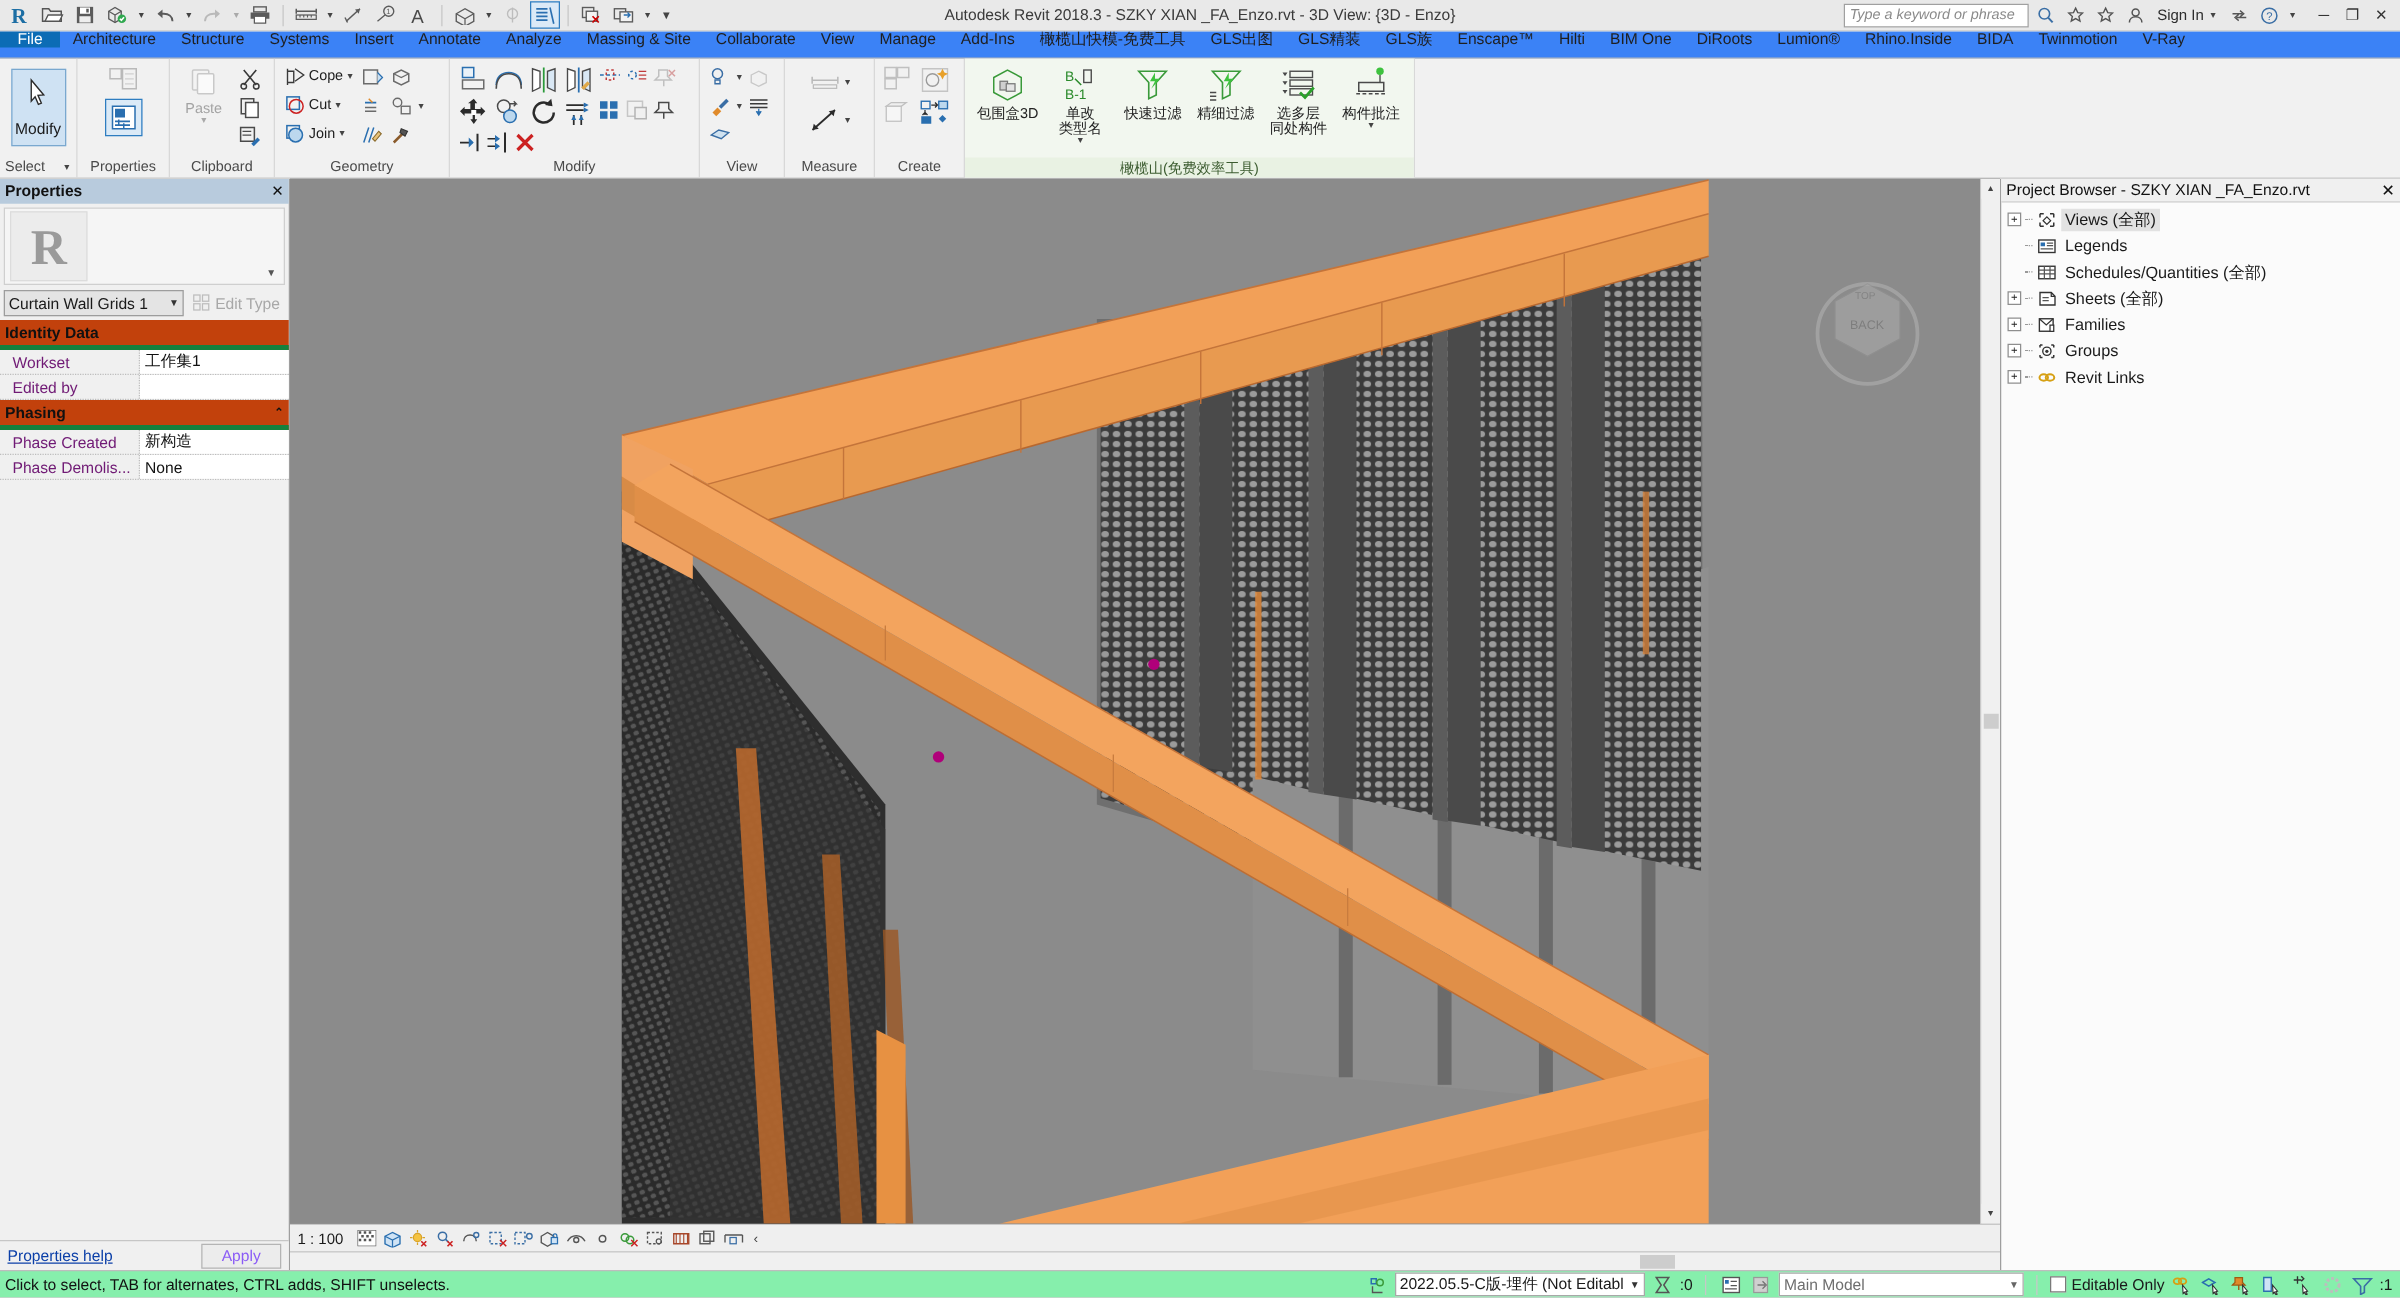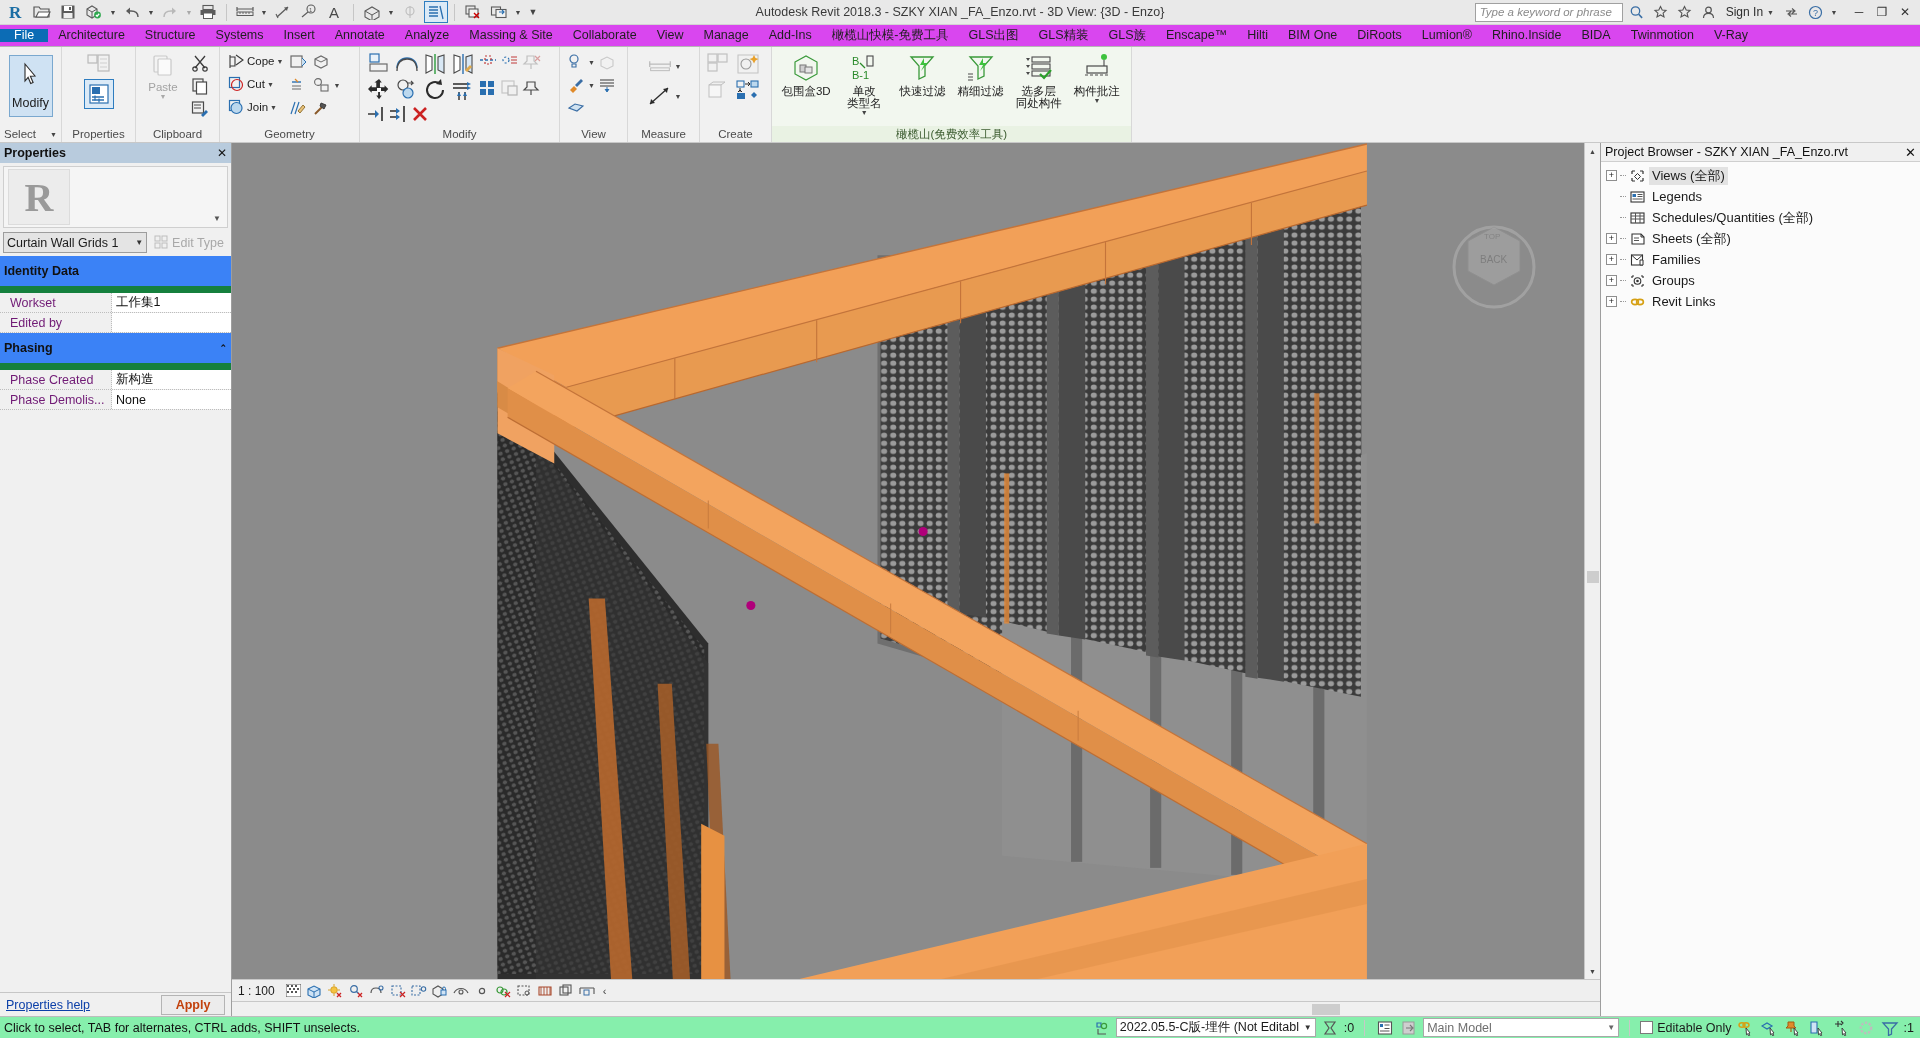--- a/index.html
+++ b/index.html
@@ -37,21 +37,21 @@
     font-size: 11.5px; font-style: italic; color: #8a8a8a; padding: 0 4px;
     display: flex; align-items: center;
   }
   .tb-ico { width: 21px; height: 21px; display:flex;align-items:center;justify-content:center; }
   .signin { font-size: 12px; color: #2d2d2d; padding: 0 4px; display:flex;align-items:center;gap:4px;}
   .win-btns { display: flex; align-items: center; gap: 1px; margin-left: 6px;}
   .win-btn { width: 22px; height: 20px; display:flex;align-items:center;justify-content:center; font-size: 12px; color:#333;}
 
   
   .tabbar {
-    height: 22px; background: #d946ef; display: flex; align-items: center;
+    height: 22px; background: #3b82f6; display: flex; align-items: flex-start;
     border-bottom: 1px solid #b6b6b6; flex: none; font-size: 12.5px;
   }
   .tab {
     padding: 0 10px; display: flex; align-items: center; color: #1f1f1f;
     white-space: nowrap; line-height: 1;
   }
   .tab.file { background: #0c6cb5; color: #fff; padding: 0 14px; font-weight: normal;}
 
   
   .ribbon {
@@ -127,36 +127,36 @@
     overflow: hidden; white-space: nowrap;
   }
   .type-sel .cv { flex:1; overflow:hidden; text-overflow: clip;}
   .type-sel .dd { font-size: 8px; color:#333; padding-left: 3px;}
   .edit-type {
     display:flex; align-items:center; gap:3px; height:21px; padding: 0 4px;
     font-size: 12.5px; color: #a8a8a8;
   }
   .ptable { margin-top: 3px; font-size: 12.5px; }
   .pgroup {
-    height: 37px; background: #3b82f6; display:flex; align-items:center; padding: 0 4px;
-    font-weight: bold; color: #111; border-bottom: 7px solid #15803d;
+    height: 24px; background: #c2410c; display:flex; align-items:center; padding: 0 4px;
+    font-weight: bold; color: #111; border-bottom: 4px solid #15803d;
   }
   .pgroup .chev { margin-left: auto; font-size: 9px; }
   .prow { height: 20px; display:flex; align-items: stretch; border-bottom: 1px dotted #bdbdbd; }
   .pname { width: 112px; padding-left: 10px; display:flex;align-items:center; color: #701a75;
            border-right: 1px dotted #bdbdbd; overflow:hidden; white-space:nowrap;}
   .pval { flex:1; padding-left: 4px; display:flex;align-items:center; color:#111; background:#fff; }
   .props-foot {
     margin-top: auto; height: 24px; display:flex; align-items:center; padding: 0 6px;
     border-top: 1px solid #c6c6c6; background:#f0f0f0;
   }
   .props-help { color: #0b3fa8; text-decoration: underline; font-size: 12.5px;}
   .apply-btn {
     margin-left: auto; width: 64px; height: 20px; border: 1px solid #b4b4b4; background:#ececec;
-    display:flex;align-items:center;justify-content:center; color:#c2410c; font-size:12.5px;font-weight:bold;
+    display:flex;align-items:center;justify-content:center; color:#8b5cf6; font-size:12.5px;
   }
 
   
   .viewwrap { flex: 1; display:flex; flex-direction: column; min-width:0; background:#8e8e8e; position: relative;}
   .canvas { flex:1; position: relative; overflow: hidden; background: #8b8b8b; }
   .vscroll {
     position:absolute; right: 0; top: 0; bottom: 0; width: 16px; background:#f0f0f0;
     border-left: 1px solid #c8c8c8; display:flex;flex-direction:column;
   }
   .sc-btn { height: 16px; display:flex;align-items:center;justify-content:center; font-size:7px; color:#444; background:#f0f0f0;}

